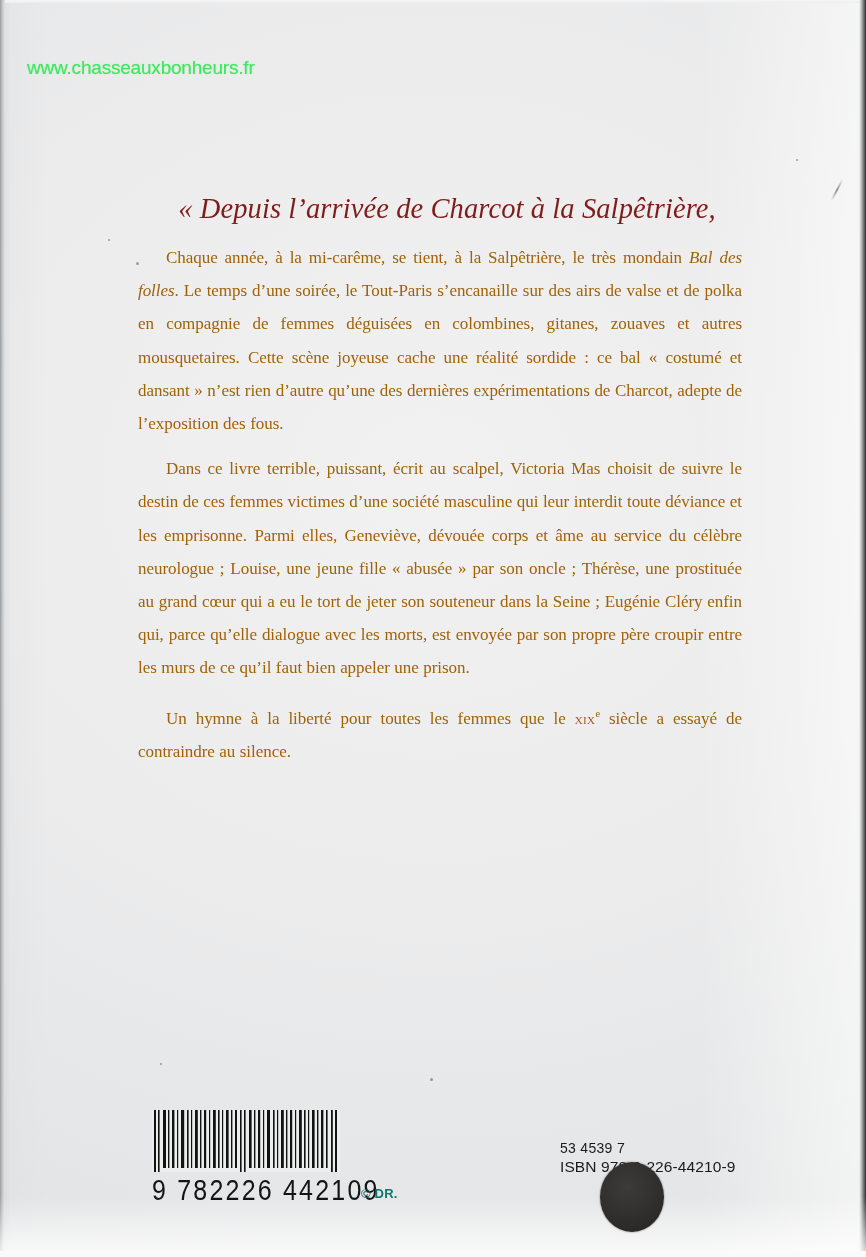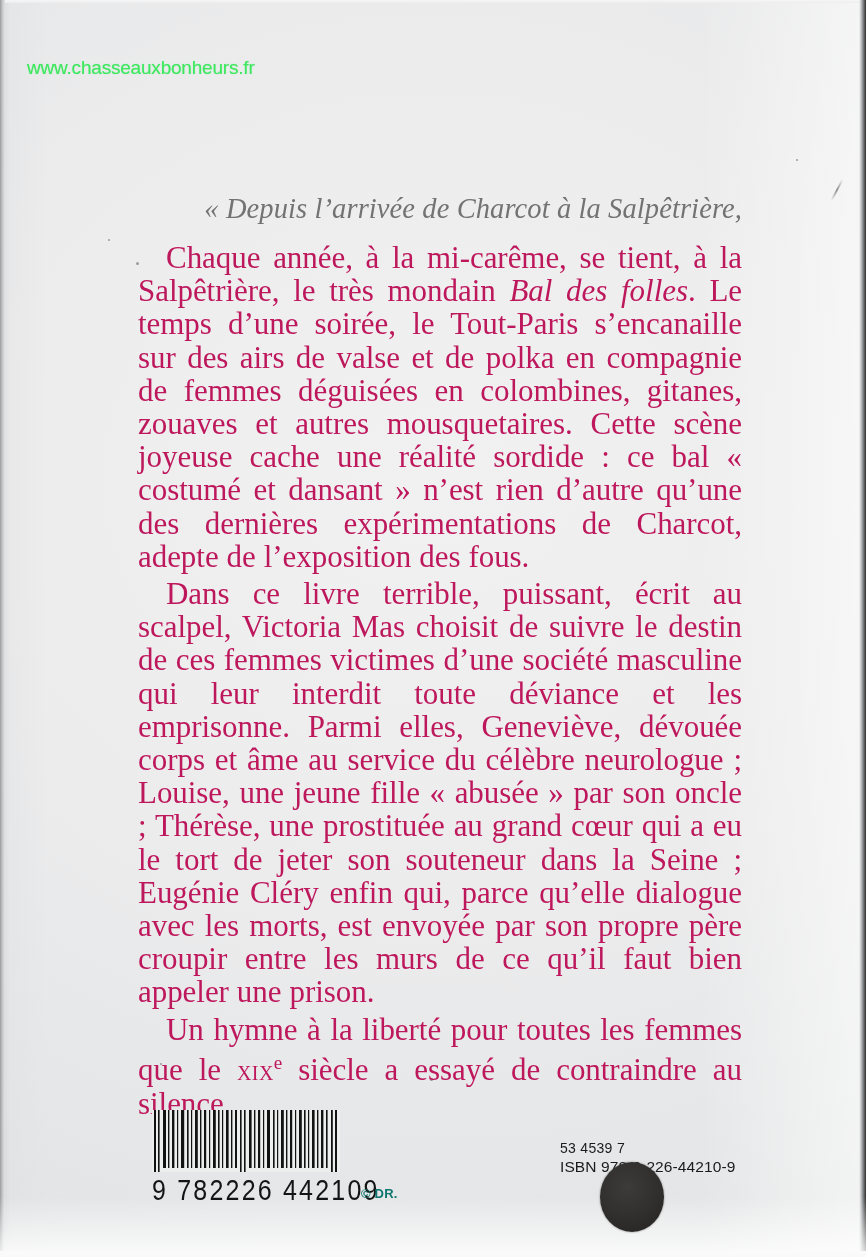--- a/index.html
+++ b/index.html
@@ -97,44 +97,44 @@
     left: 138px;
     top: 190px;
     width: 604px;
   }
 
   .pull-quote {
     font-family: "Liberation Serif", serif;
     font-style: italic;
     font-size: 28.5px;
     line-height: 37px;
-    color: #737373;
+    color: #7f1d1d;
     letter-spacing: 0.1px;
     margin: 0 0 14px 8px;
-    text-align: right;
+    text-align: center;
     padding-left: 6px;
   }
   .pull-quote .q-line { display: block; white-space: nowrap; }
   .pull-quote .q-line.l1 { padding-left: 0px; }
   .pull-quote .q-line.l2 { padding-left: 14px; }
   .pull-quote .q-line.l3 { padding-left: 14px; }
 
   .body-par {
     font-family: "Liberation Serif", serif;
-    font-size: 31px;
+    font-size: 17px;
     line-height: 33.2px;
-    color: #be185d;
+    color: #a16207;
     margin: 0;
     text-align: justify;
     text-justify: inter-word;
     text-indent: 28px;
     letter-spacing: -0.05px;
     word-spacing: 0.3px;
   }
-  .body-par + .body-par { margin-top: 4px; }
+  .body-par + .body-par { margin-top: 12px; }
   .body-par em { font-style: italic; }
   .smallcaps {
     font-variant: small-caps;
     font-size: 0.92em;
     letter-spacing: 0.4px;
   }
   .sup { font-size: 0.62em; vertical-align: super; }
 
   
   .barcode-block {

